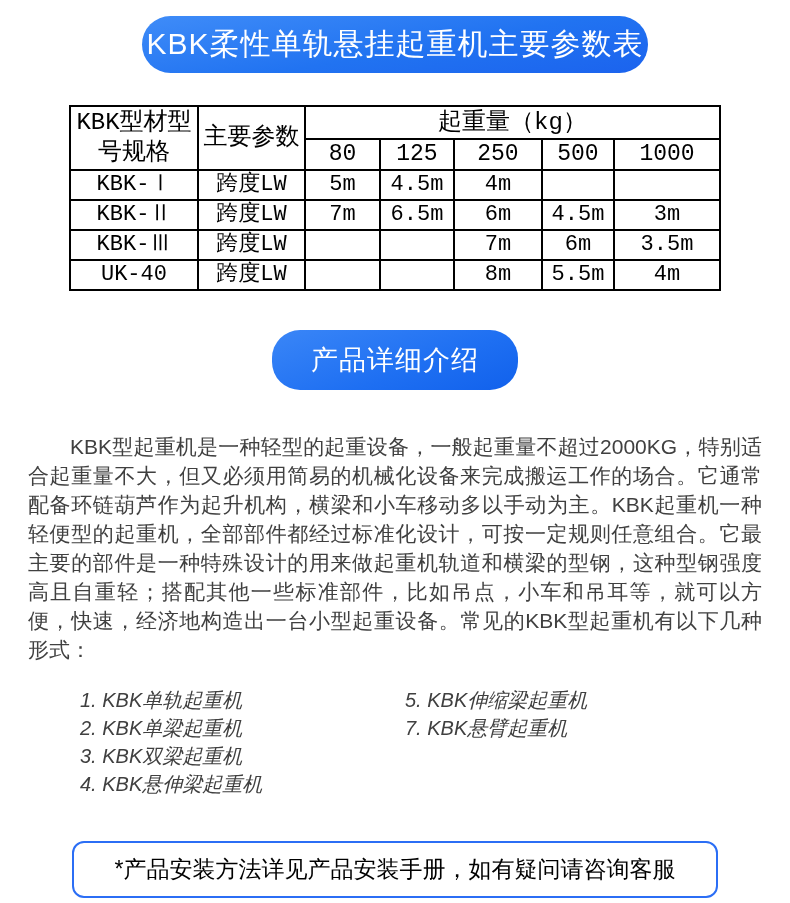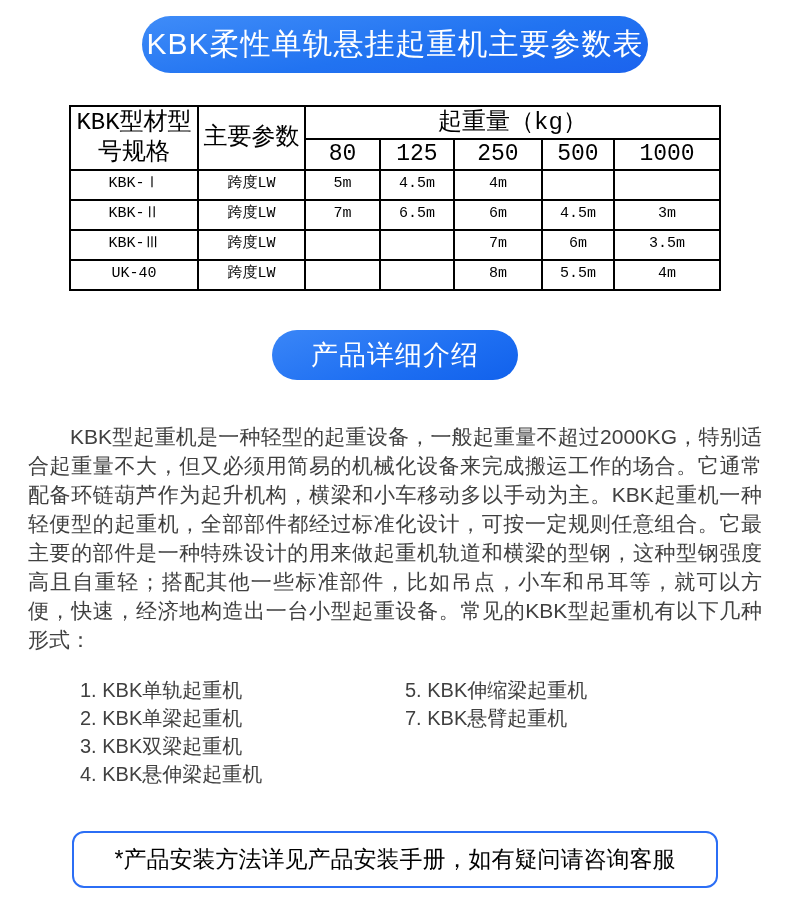--- a/index.html
+++ b/index.html
@@ -42,29 +42,29 @@
     text-align: center;
     vertical-align: middle;
     font-weight: normal;
     padding: 0;
     font-size: 23px;
     line-height: 1.25;
   }
   .param-table th.model-spec { font-size: 22px; }
   .param-table tr.cap-row th { height: 18px; }
   .param-table tr.group-row th { height: 33px; font-size: 24px; }
-  .param-table tbody td { height: 30px; font-size: 15px; }
+  .param-table tbody td { height: 30px; font-size: 22px; }
 
   
   .section-btn {
     display: flex;
     align-items: center;
     justify-content: center;
     width: 246px;
-    height: 50px;
+    height: 60px;
     margin: 39px auto 16px;
     border: none;
     border-radius: 28px;
     background: linear-gradient(160deg, #3a86f7 0%, #1e6ff2 60%, #1161ec 100%);
     color: #ffffff;
     font-size: 27px;
     letter-spacing: 1px;
     font-family: "Liberation Sans", "DejaVu Sans", sans-serif;
     cursor: pointer;
     white-space: nowrap;
@@ -81,21 +81,21 @@
     text-indent: 2em;
   }
 
   
   .crane-list {
     display: flex;
     margin: 22px 0 0 80px;
     color: #404040;
     font-size: 20px;
   }
-  .crane-col { width: 325px; }
+  .crane-col { width: 325px; font-style: italic; }
   .crane-item { line-height: 28px; white-space: nowrap; }
 
   
   .note-box {
     width: 646px;
     height: 57px;
     margin: 43px auto 0;
     border: 2px solid #2b6ef5;
     border-radius: 12px;
     background: #ffffff;

